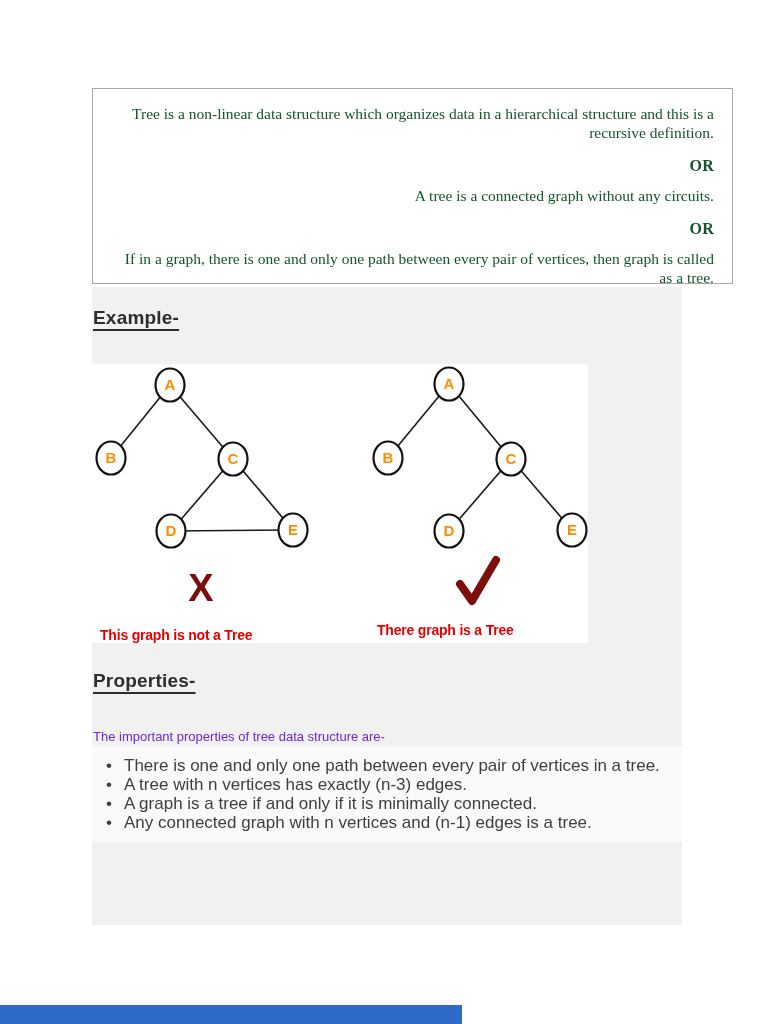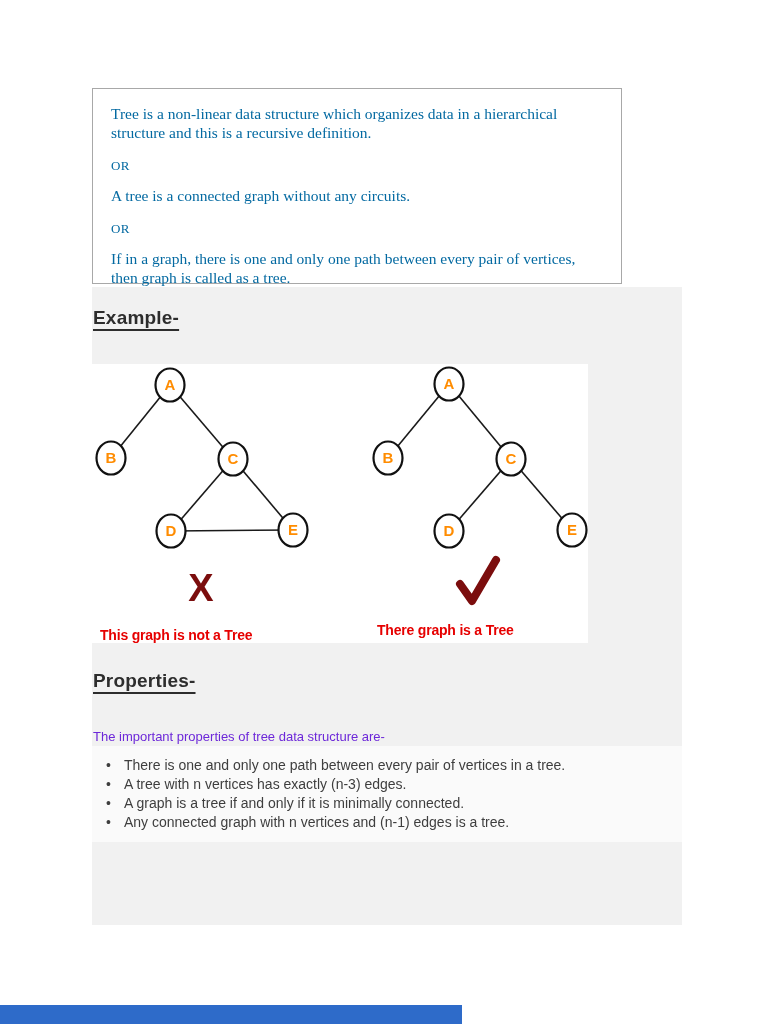--- a/index.html
+++ b/index.html
@@ -1,24 +1,24 @@
 <!DOCTYPE html>
 <html><head>
 <meta charset="utf-8">
 <style>
   html,body{margin:0;padding:0;}
   body{background:#ffffff;font-family:"Liberation Sans",sans-serif;}
   .page{position:relative;width:768px;height:1024px;background:#ffffff;overflow:hidden;}
 
   
-  .def-box{position:absolute;left:92px;top:88px;width:530px;height:196px;box-sizing:border-box;
-    border:1px solid #a8a8a8;background:#ffffff;padding:15px 18px 0 18px;text-align:left;
-    font-family:"Liberation Serif",serif;font-size:15.5px;line-height:19px;color:#0369a1;}
+  .def-box{position:absolute;left:92px;top:88px;width:641px;height:196px;box-sizing:border-box;
+    border:1px solid #a8a8a8;background:#ffffff;padding:15px 18px 0 18px;text-align:right;
+    font-family:"Liberation Serif",serif;font-size:15.5px;line-height:19px;color:#14532d;}
   .def-box p{margin:0 0 8px 0;}
-  .def-box p.or{font-weight:400;font-size:13px;margin:14px 0 11px 0;letter-spacing:.3px;}
+  .def-box p.or{font-weight:700;font-size:16px;margin:14px 0 11px 0;letter-spacing:.3px;}
 
   
   .band{position:absolute;left:92px;top:287px;width:590px;height:638px;background:#f1f1f1;}
 
   
   .hd{position:absolute;left:93px;margin:0;font-weight:700;color:#2d2d2d;
     text-decoration:underline;text-decoration-thickness:2px;text-underline-offset:5px;
     font-size:19px;letter-spacing:.2px;}
   .hd-example{top:307px;}
   .hd-properties{top:670px;text-align:center;}
@@ -31,21 +31,21 @@
   .mark-check{position:absolute;left:363px;top:189px;}
   .cap{position:absolute;width:212px;text-align:left;font-size:14px;font-weight:700;
     color:#e60000;letter-spacing:-0.2px;white-space:nowrap;}
   .cap-left{left:8px;top:263px;}
   .cap-right{left:285px;top:258px;}
 
   
   .intro{position:absolute;left:93px;top:729px;font-size:13px;color:#6d28d9;margin:0;}
   .bullets{position:absolute;left:92px;top:746px;width:590px;background:#fafafa;
     margin:0;padding:10px 0 10px 16px;list-style:none;box-sizing:border-box;}
-  .bullets li{position:relative;margin:0 0 0 16px;font-size:14px;line-height:19px;color:#3e3e3e;}
+  .bullets li{position:relative;margin:0 0 0 16px;font-size:17px;line-height:19px;color:#3e3e3e;}
   .bullets li::before{content:"\2022";position:absolute;left:-18px;top:0;color:#3e3e3e;}
 
   
   .next-page-bar{position:absolute;left:0;top:1005px;width:462px;height:19px;background:#2e6bc9;}
 </style>
 </head>
 <body>
 
 <div class="page">
 

